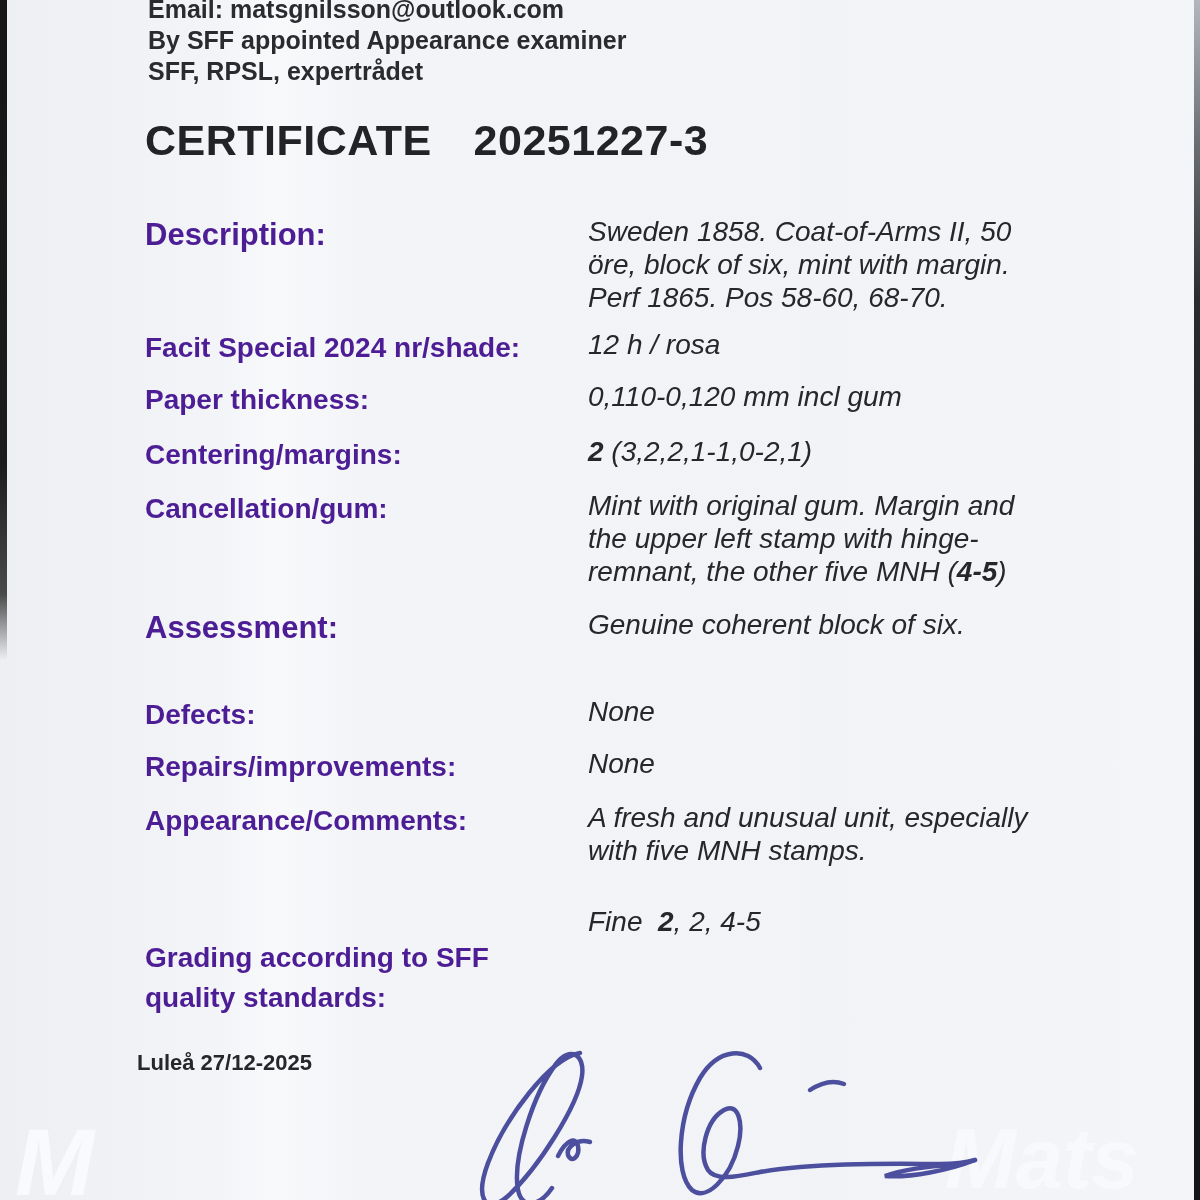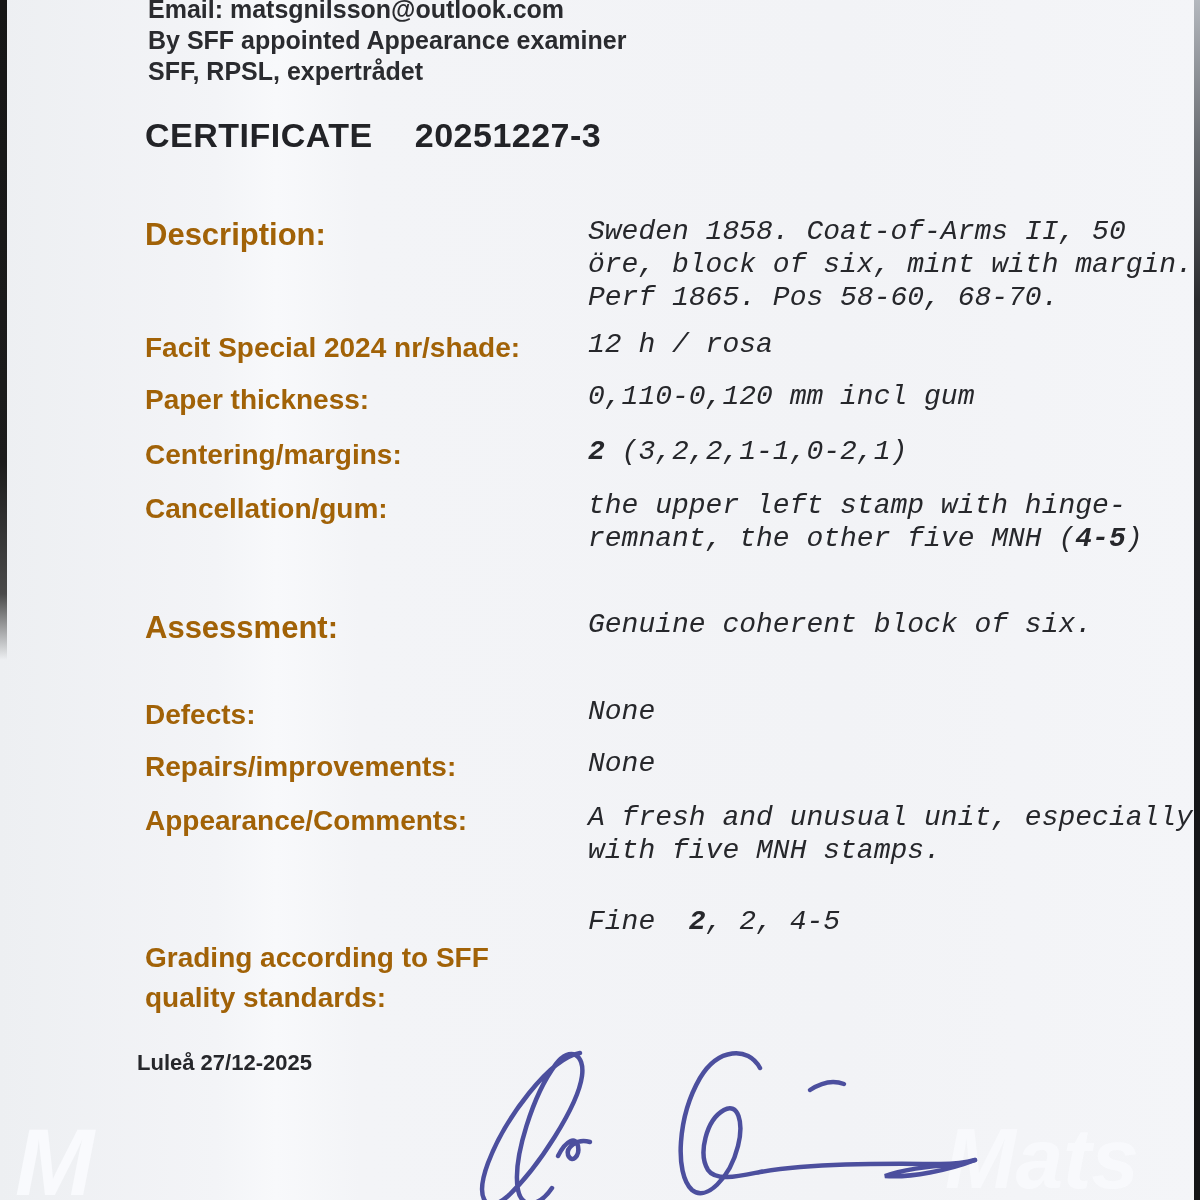--- a/index.html
+++ b/index.html
@@ -7,27 +7,27 @@
     width:1200px;height:1200px;position:relative;overflow:hidden;
     background:linear-gradient(90deg,#edeff2 0%,#f3f4f7 18%,#f8f9fb 23%,#f3f4f7 30%,#f2f3f6 70%,#f4f5f8 100%);
     font-family:"Liberation Sans","DejaVu Sans",sans-serif;
     color:#26272b;
   }
   .edge-left{position:absolute;left:0;top:0;width:7px;height:660px;
     background:linear-gradient(180deg,#161616 0%,#1c1c1c 70%,#4a4a4a 90%,rgba(90,90,90,0) 100%);}
   .edge-right{position:absolute;right:0;top:0;width:6px;height:1200px;
     background:linear-gradient(180deg,#b4b8be 0%,#6a6d72 12%,#2a2b2e 25%,#17181a 55%,#141516 100%);}
   .header{position:absolute;left:148px;top:-6px;font-size:25px;line-height:31px;font-weight:600;color:#2a2b2f;}
-  .title{position:absolute;left:145px;top:116px;font-size:34px;font-weight:bold;color:#222327;letter-spacing:0.5px;}
+  .title{position:absolute;left:145px;top:116px;font-size:43px;font-weight:bold;color:#222327;letter-spacing:0.5px;}
   .title .num{margin-left:42px;}
   #fields .row{position:absolute;left:0;width:100%;height:0;}
-  #fields .label{position:absolute;left:145px;top:0;font-weight:bold;font-size:28px;line-height:40px;white-space:nowrap;color:#a16207;}
+  #fields .label{position:absolute;left:145px;top:0;font-weight:bold;font-size:28px;line-height:40px;white-space:nowrap;color:#4c1d95;}
   #fields .label.lg{font-size:31px;}
   #fields .value{position:absolute;left:588px;top:0;font-style:italic;font-size:28px;line-height:33px;color:#26272b;}
-  #fields .value .vline{white-space:nowrap;font-family:Liberation Mono, monospace;}
+  #fields .value .vline{white-space:nowrap;}
   #fields .value .b{font-weight:bold;}
   [data-name="field-row-description"]{top:215px;}
   [data-name="field-row-facit"]{top:328px;}
   [data-name="field-row-paper"]{top:380px;}
   [data-name="field-row-centering"]{top:435px;}
   [data-name="field-row-cancellation"]{top:489px;}
   [data-name="field-row-assessment"]{top:608px;}
   [data-name="field-row-defects"]{top:695px;}
   [data-name="field-row-repairs"]{top:747px;}
   [data-name="field-row-appearance"]{top:801px;}
@@ -81,20 +81,21 @@
     </div>
     <div class="row" data-name="field-row-centering">
       <div class="label" data-name="field-label">Centering/margins:</div>
       <div class="value" data-name="field-value">
         <div class="vline"><span class="b">2</span><span> (3,2,2,1-1,0-2,1)</span></div>
       </div>
     </div>
     <div class="row" data-name="field-row-cancellation">
       <div class="label" data-name="field-label">Cancellation/gum:</div>
       <div class="value" data-name="field-value">
+        <div class="vline"><span>Mint with original gum. Margin and</span></div>
         <div class="vline"><span>the upper left stamp with hinge-</span></div>
         <div class="vline"><span>remnant, the other five MNH (</span><span class="b">4-5</span><span>)</span></div>
       </div>
     </div>
     <div class="row" data-name="field-row-assessment">
       <div class="label lg" data-name="field-label">Assessment:</div>
       <div class="value" data-name="field-value">
         <div class="vline"><span>Genuine coherent block of six.</span></div>
       </div>
     </div>

